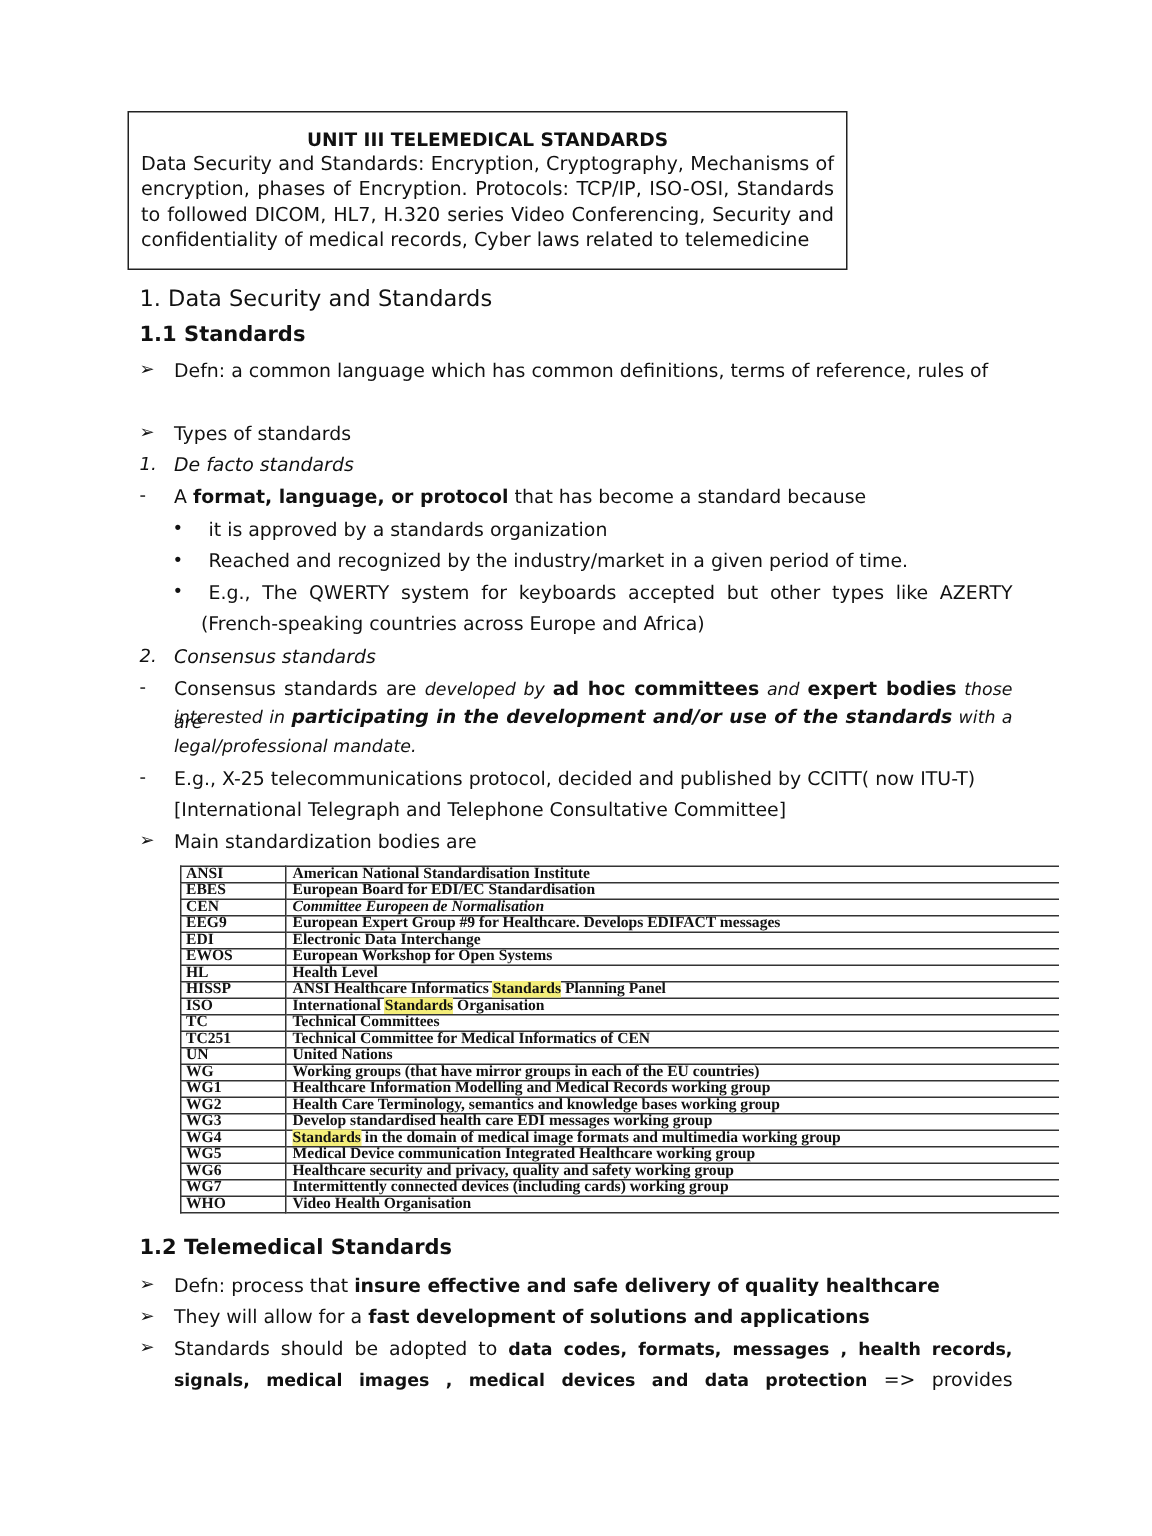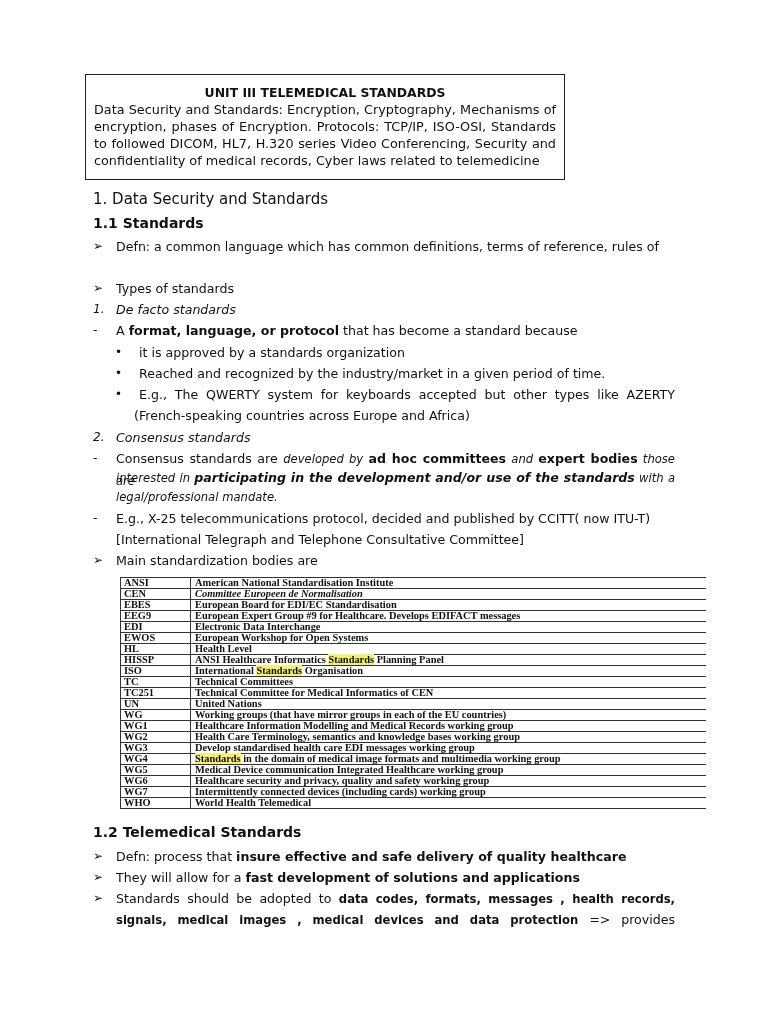--- a/index.html
+++ b/index.html
@@ -113,28 +113,28 @@
     <span class="txt" style="left:116px;">Main standardization bodies are</span>
   </div>
 
   <table class="std">
     <tbody id="bodies-tbody">
         <tr>
           <td class="abbr">ANSI</td>
           <td><span>American National Standardisation Institute</span><span class="hl"></span><span></span></td>
         </tr>
         <tr>
+          <td class="abbr">EBES</td>
+          <td><span>European Board for EDI/EC Standardisation</span><span class="hl"></span><span></span></td>
+        </tr>
+        <tr>
           <td class="abbr">CEN</td>
           <td style="font-style: italic;"><span>Committee Europeen de Normalisation</span><span class="hl"></span><span></span></td>
         </tr>
         <tr>
-          <td class="abbr">EBES</td>
-          <td><span>European Board for EDI/EC Standardisation</span><span class="hl"></span><span></span></td>
-        </tr>
-        <tr>
           <td class="abbr">EEG9</td>
           <td><span>European Expert Group #9 for Healthcare. Develops EDIFACT messages</span><span class="hl"></span><span></span></td>
         </tr>
         <tr>
           <td class="abbr">EDI</td>
           <td><span>Electronic Data Interchange</span><span class="hl"></span><span></span></td>
         </tr>
         <tr>
           <td class="abbr">EWOS</td>
           <td><span>European Workshop for Open Systems</span><span class="hl"></span><span></span></td>
@@ -190,21 +190,21 @@
         <tr>
           <td class="abbr">WG6</td>
           <td><span>Healthcare security and privacy, quality and safety working group</span><span class="hl"></span><span></span></td>
         </tr>
         <tr>
           <td class="abbr">WG7</td>
           <td><span>Intermittently connected devices (including cards) working group</span><span class="hl"></span><span></span></td>
         </tr>
         <tr>
           <td class="abbr">WHO</td>
-          <td><span>World Health Telemedical</span><span class="hl"></span><span></span></td>
+          <td><span>Video Health Organisation</span><span class="hl"></span><span></span></td>
         </tr>
       </tbody>
   </table>
 
   <div class="h2" style="top:824px;">1.2  Telemedical Standards</div>
 
   <div class="line" style="top:846px; left:0; width:768px;">
     <span class="marker">➢</span>
     <span class="txt" style="left:116px;"><span>Defn: process that </span><b>insure effective and safe delivery of quality healthcare</b></span>
   </div>

